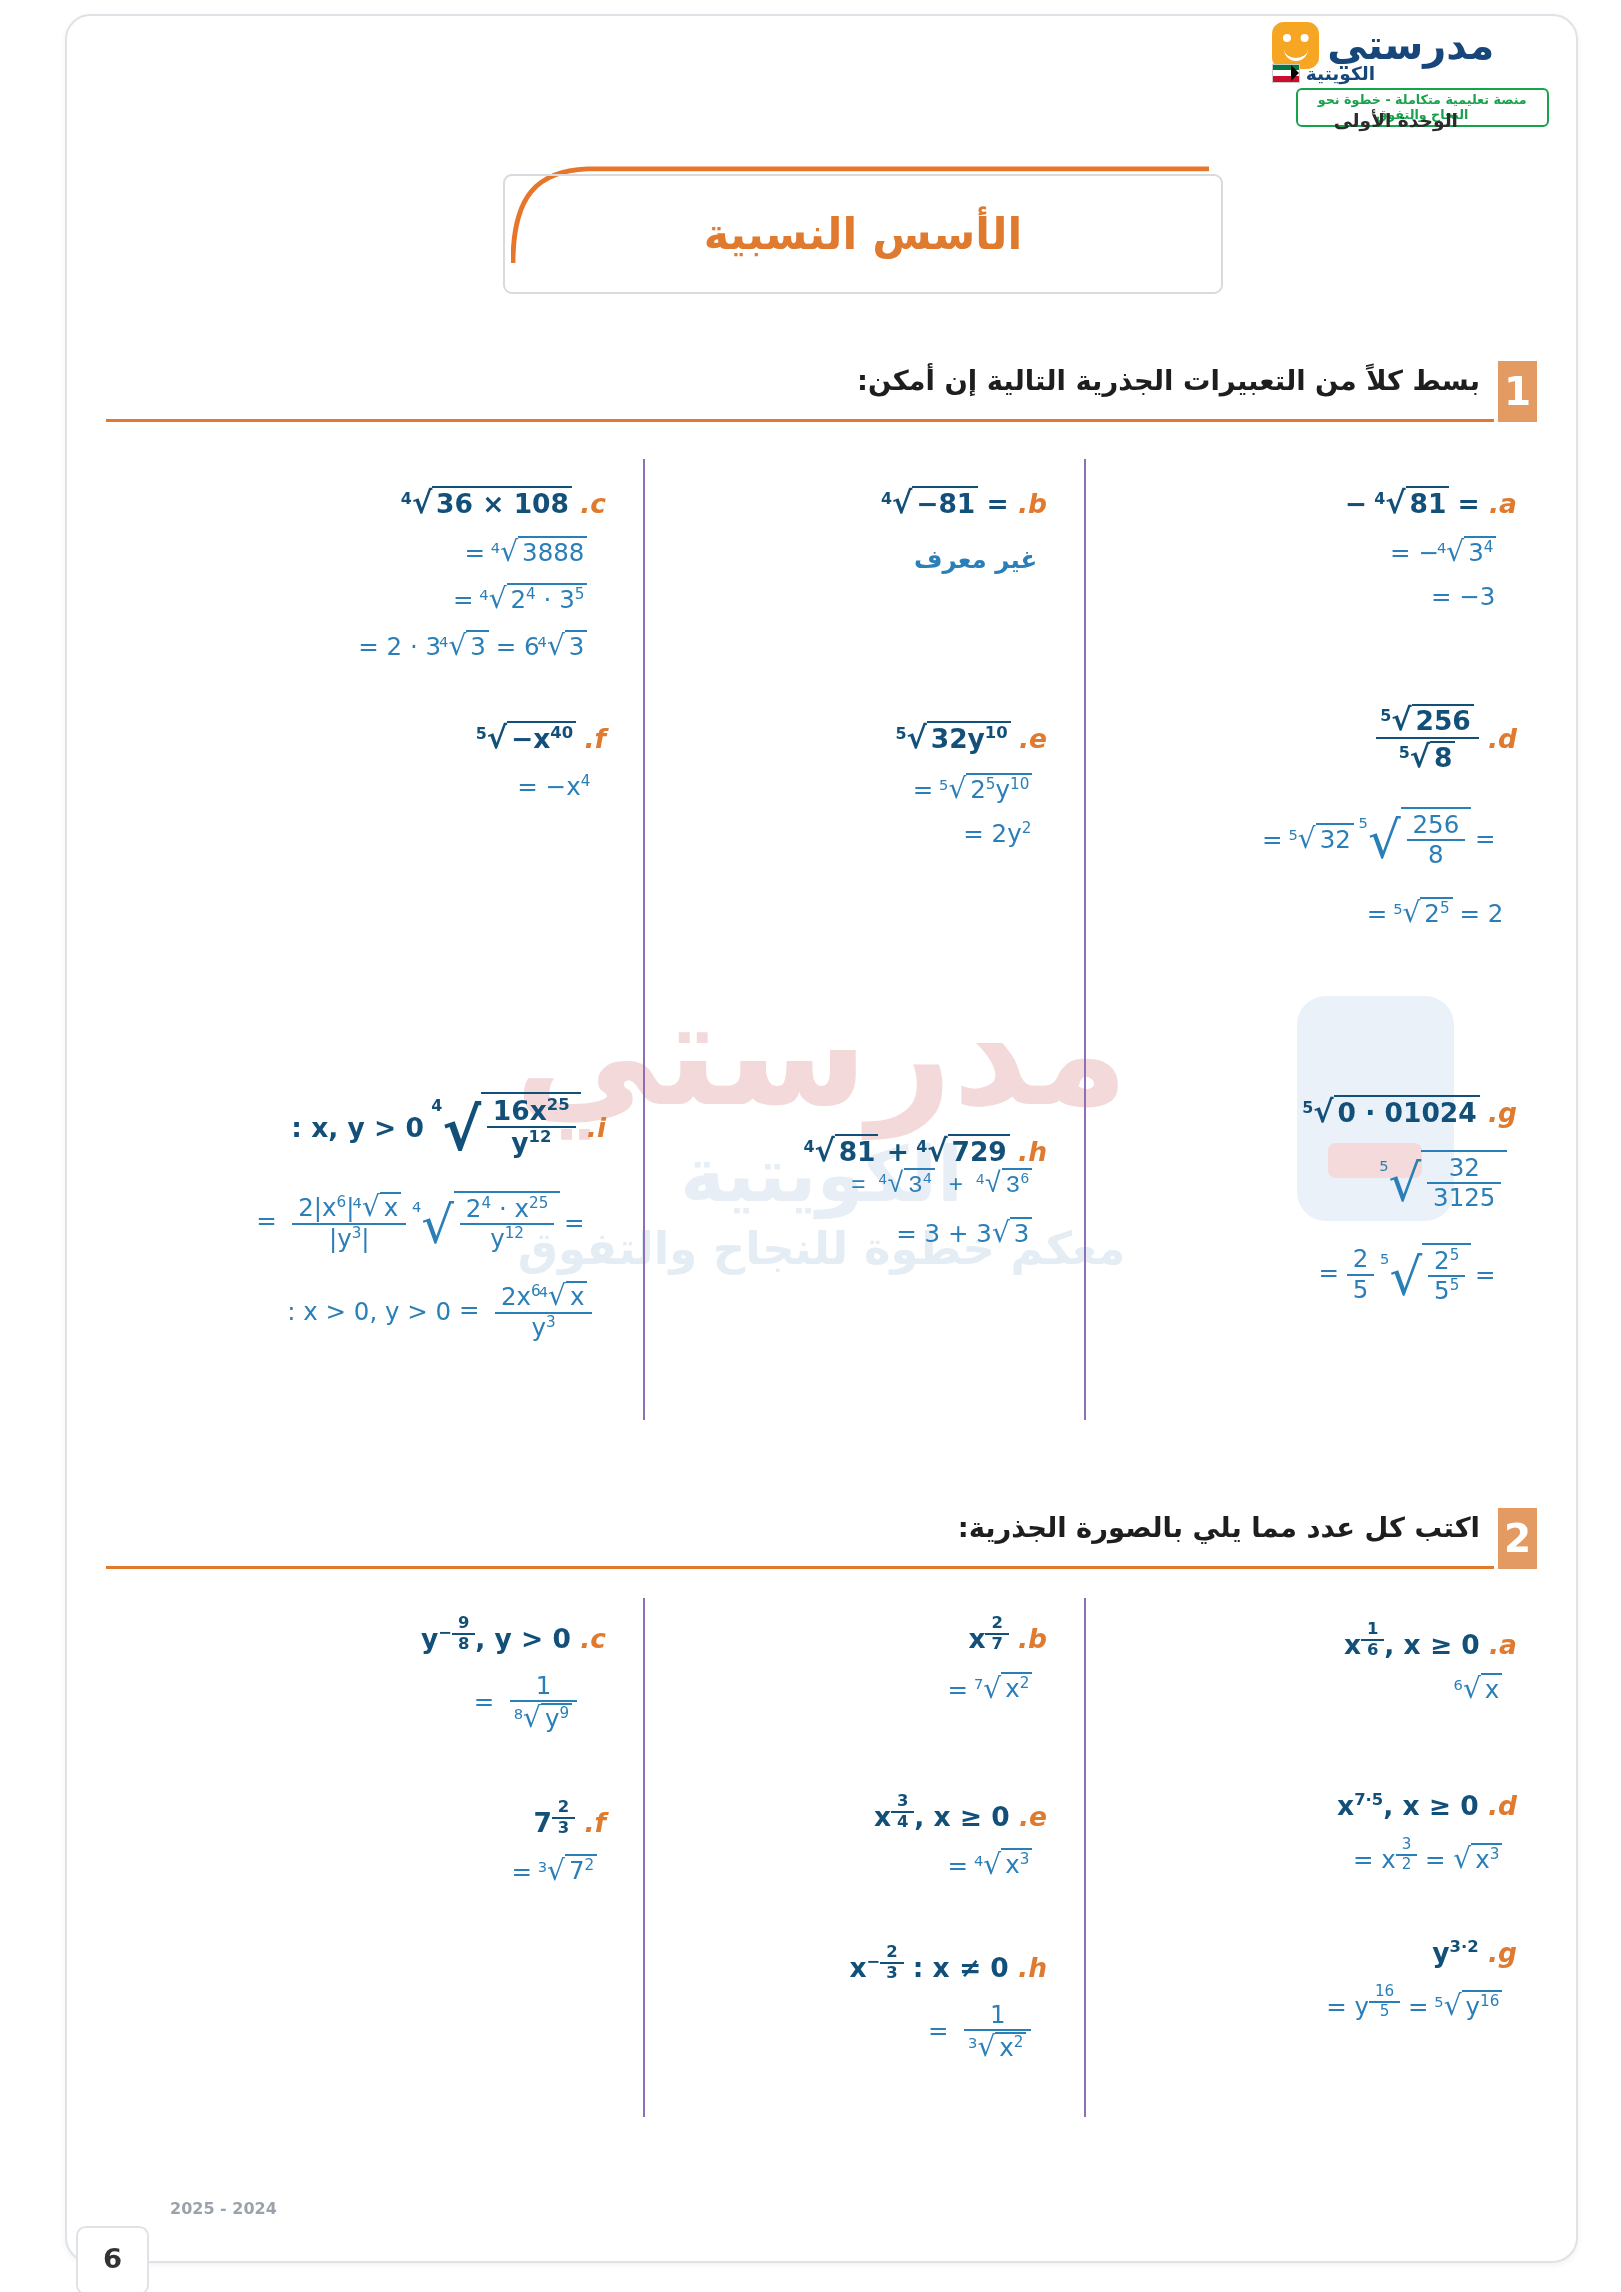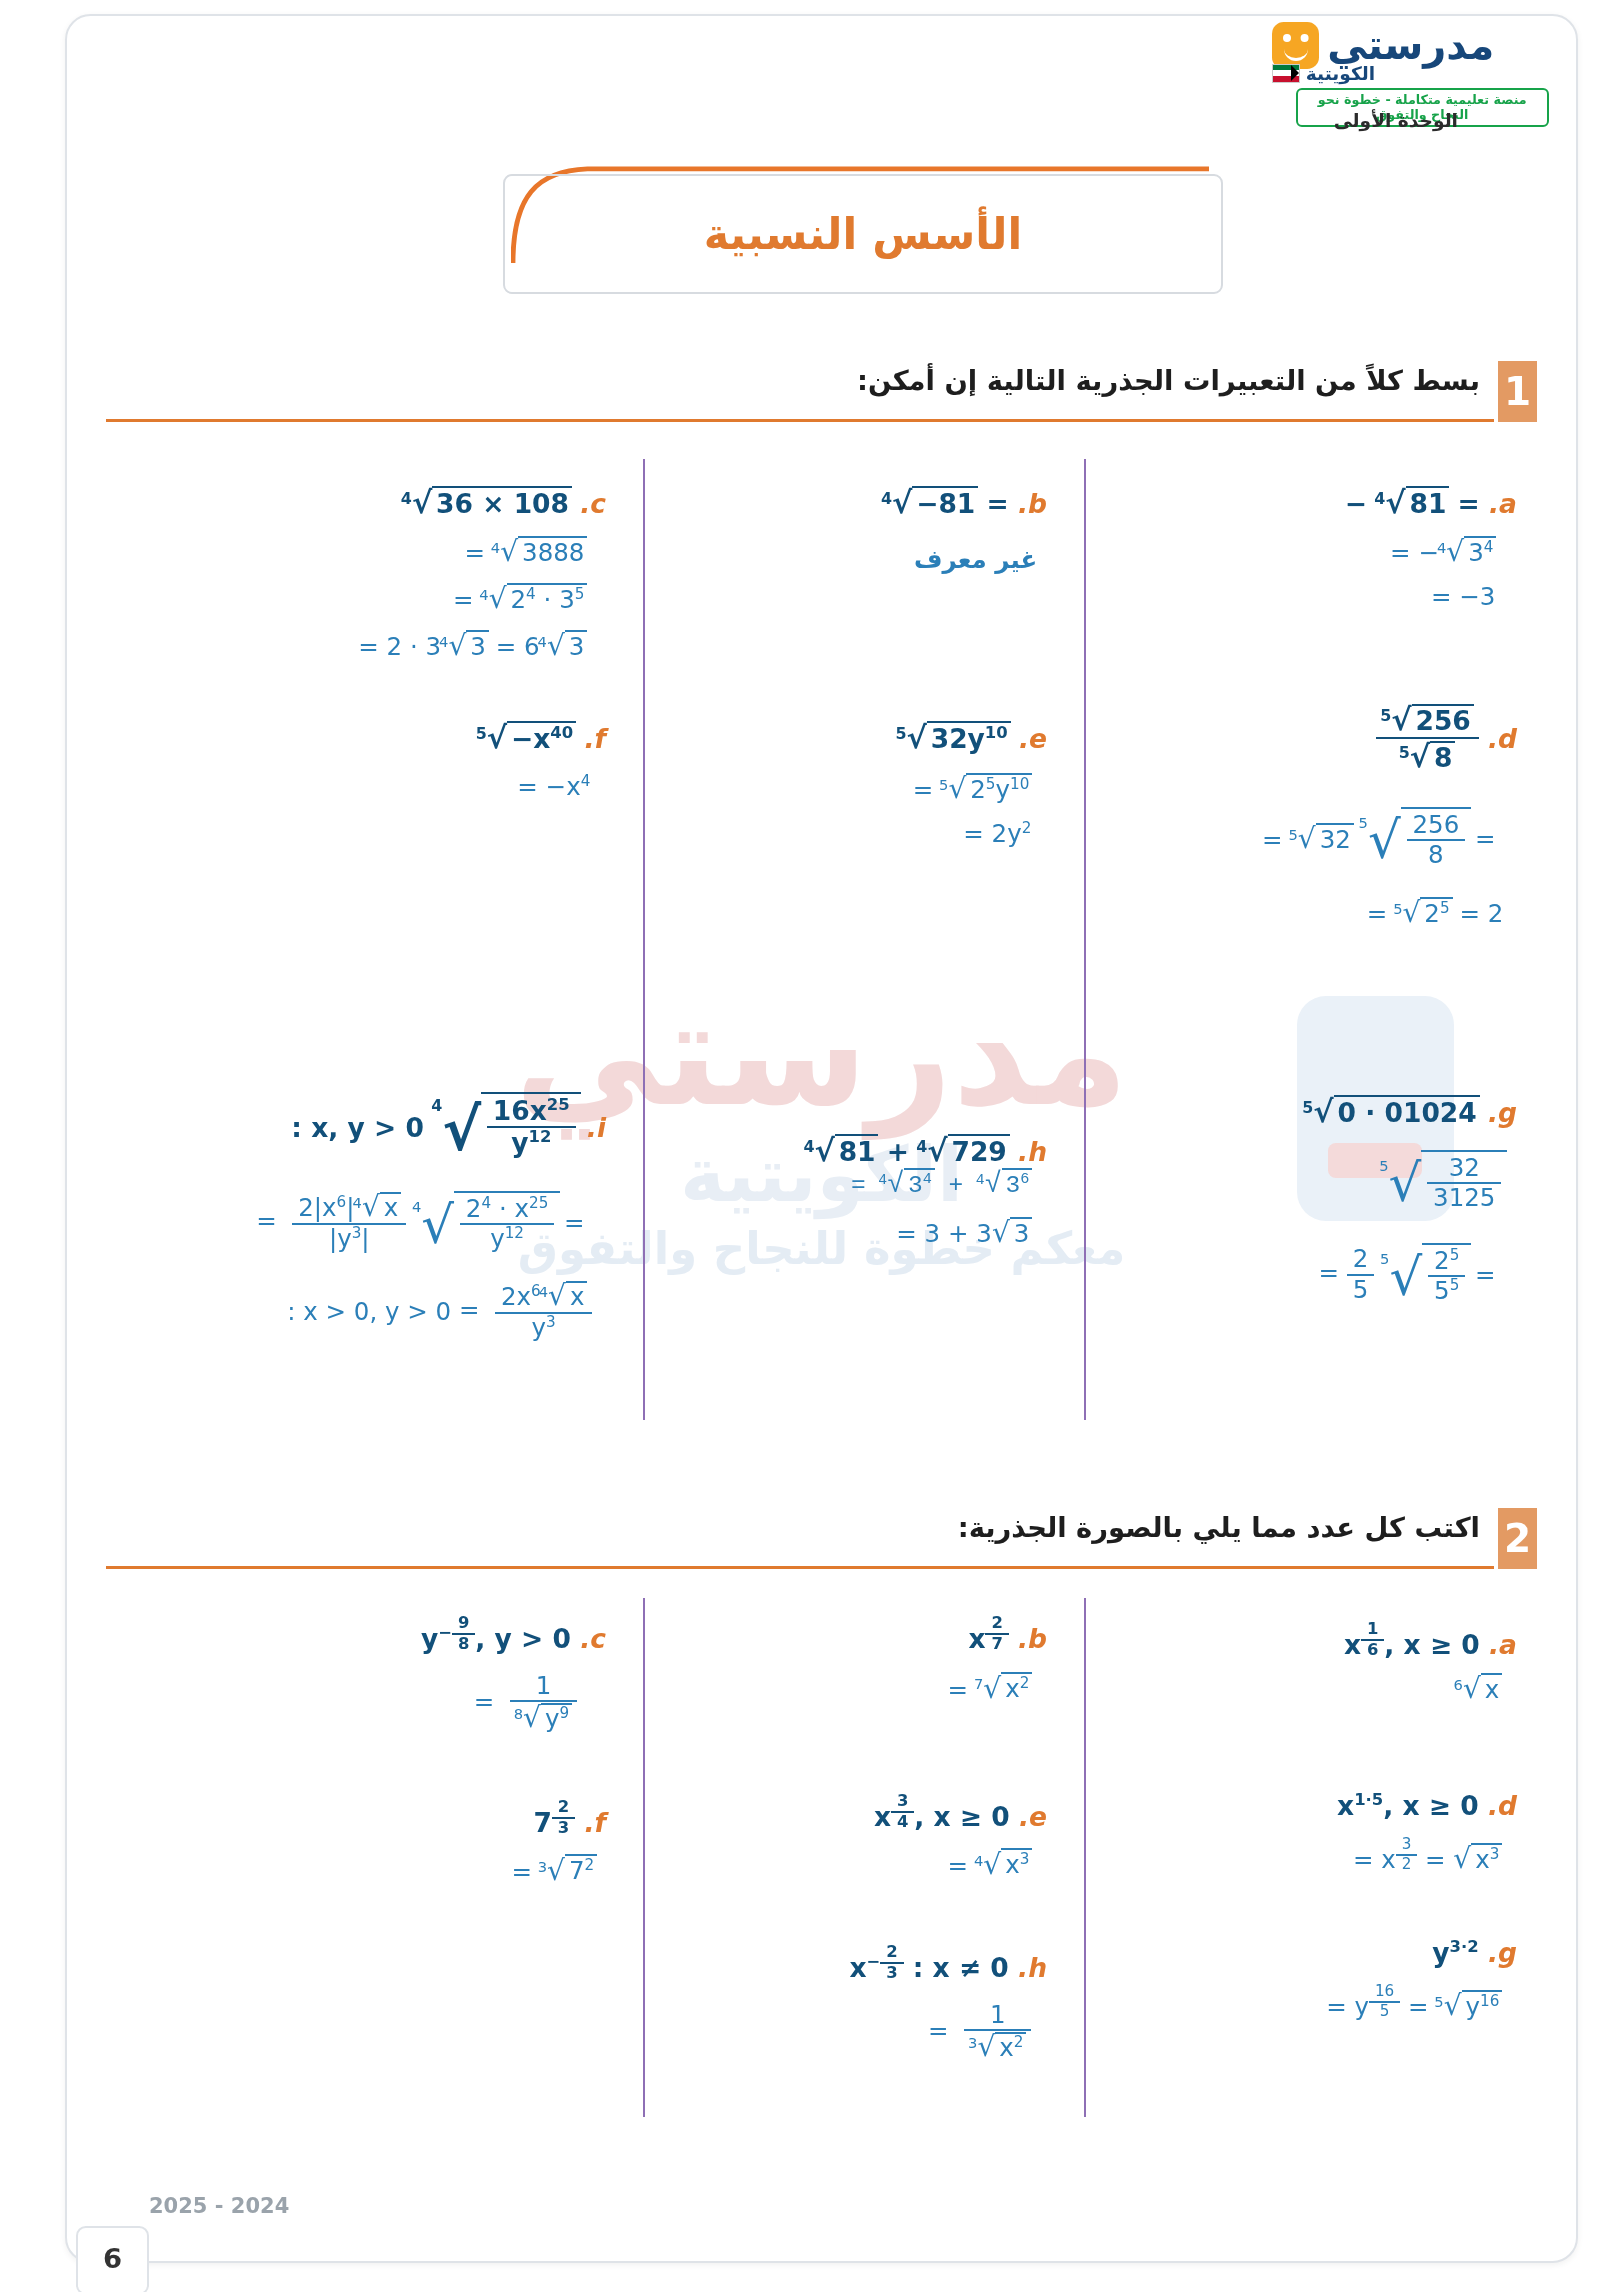--- a/index.html
+++ b/index.html
@@ -111,21 +111,21 @@
   
   .rad{display:inline-block;position:relative;padding-right:2px;}
   .idx{font-size:.6em;position:relative;top:-.55em;margin-left:-2px;}
   .rsym{font-size:1.15em;}
   .rbody{border-top:2px solid currentColor;padding:0 2.9px 0 3.9px;margin-right:-2.9px;display:inline-block;}
   .frac{display:inline-block;text-align:center;vertical-align:middle;line-height:1.15;}
   .frac .n{display:block;padding:0 5.9px;border-bottom:2px solid currentColor;}
   .frac .d{display:block;padding:0 5.9px;}
   sup{font-size:.62em;vertical-align:super;}
   
-  .year{position:absolute;left:82px;bottom:43px;font-size:21px;color:#9aa3ab;font-weight:bold;}
+  .year{position:absolute;left:103px;bottom:43px;font-size:16px;color:#9aa3ab;font-weight:bold;}
   .pagenum{
     position:absolute;left:76px;bottom:-2px;width:69px;height:65px;
     border:2px solid #dfe3e8;border-radius:9.8px;background:#fff;
     font-size:27.4px;font-weight:bold;color:#333;text-align:center;line-height:61px;
   }
 </style>
 </head>
 <body>
 
 <div class="page">
@@ -335,21 +335,21 @@
       <span class="lbl">a.</span>
       <span style="direction:ltr;display:inline-block;">x<sup><span class="frac" style="font-size:1em;"><span class="n">1</span><span class="d">6</span></span></sup>, x ≥ 0</span>
     </div>
     <div class="a mathrow" style="margin-top:11.8px;padding-right:15.7px;">
       <span style="direction:ltr;display:inline-block;"><span class="rad"><span class="idx">6</span><span class="rsym">√</span><span class="rbody">x</span></span></span>
     </div>
   </div>
   <div class="itm" style="right:59px;top:1774px;">
     <div class="q mathrow">
       <span class="lbl">d.</span>
-      <span style="direction:ltr;display:inline-block;">x<sup>1·5</sup>, x ≥ 0</span>
+      <span style="direction:ltr;display:inline-block;">x<sup>7·5</sup>, x ≥ 0</span>
     </div>
     <div class="a mathrow" style="margin-top:15.7px;padding-right:15.7px;">
       <span style="direction:ltr;display:inline-block;">= x<sup><span class="frac"><span class="n">3</span><span class="d">2</span></span></sup> = <span class="rad"><span class="rsym">√</span><span class="rbody">x<sup>3</sup></span></span></span>
     </div>
   </div>
   <div class="itm" style="right:59px;top:1921px;">
     <div class="q mathrow">
       <span class="lbl">g.</span>
       <span style="direction:ltr;display:inline-block;">y<sup>3·2</sup></span>
     </div>

